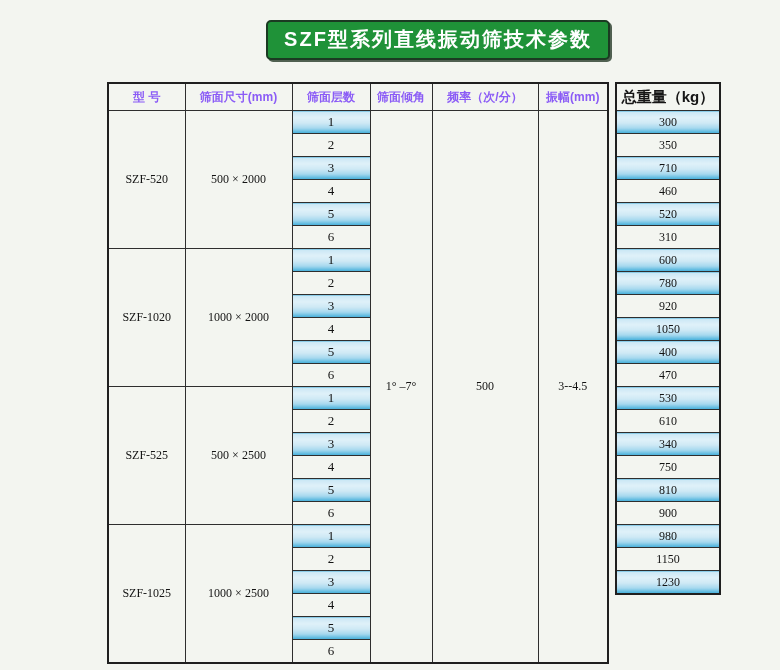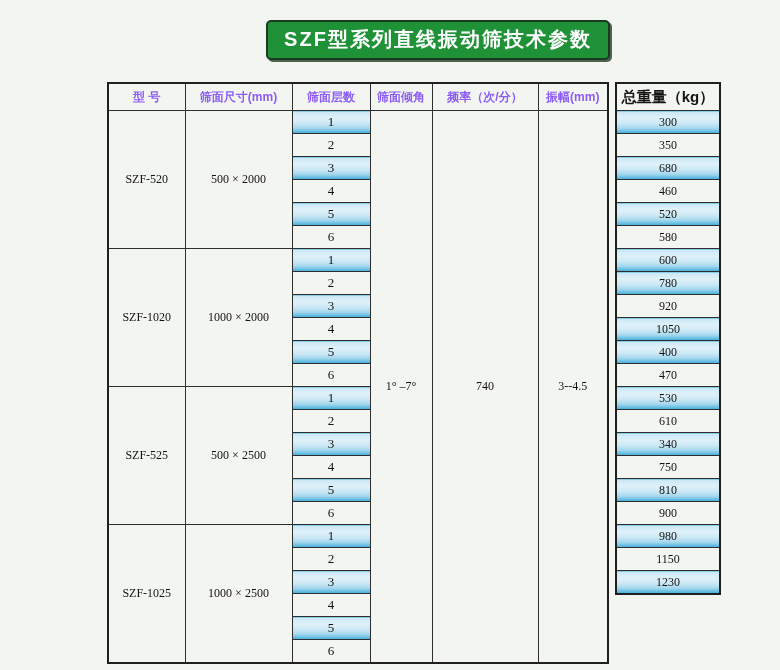--- a/index.html
+++ b/index.html
@@ -98,21 +98,21 @@
         <th>振幅(mm)</th>
       </tr>
     </thead>
     <tbody>
 
       <tr>
         <td class="num" rowspan="6">SZF-520</td>
         <td class="num" rowspan="6">500 × 2000</td>
         <td class="num layer hl">1</td>
         <td class="num" rowspan="24">1° –7°</td>
-        <td class="num" rowspan="24">740</td>
+        <td class="num" rowspan="24">500</td>
         <td class="num" rowspan="24">3--4.5</td>
       </tr>
       <tr>
           <td class="num layer">2</td>
         </tr>
       <tr>
           <td class="num layer hl">3</td>
         </tr>
       <tr>
           <td class="num layer">4</td>
@@ -196,30 +196,30 @@
       </tr>
     </thead>
     <tbody>
       <tr>
           <td class="num hl">300</td>
         </tr>
       <tr>
           <td class="num">350</td>
         </tr>
       <tr>
-          <td class="num hl">680</td>
+          <td class="num hl">710</td>
         </tr>
       <tr>
           <td class="num">460</td>
         </tr>
       <tr>
           <td class="num hl">520</td>
         </tr>
       <tr>
-          <td class="num">580</td>
+          <td class="num">310</td>
         </tr>
       <tr>
           <td class="num hl">600</td>
         </tr>
       <tr>
           <td class="num hl">780</td>
         </tr>
       <tr>
           <td class="num">920</td>
         </tr>

